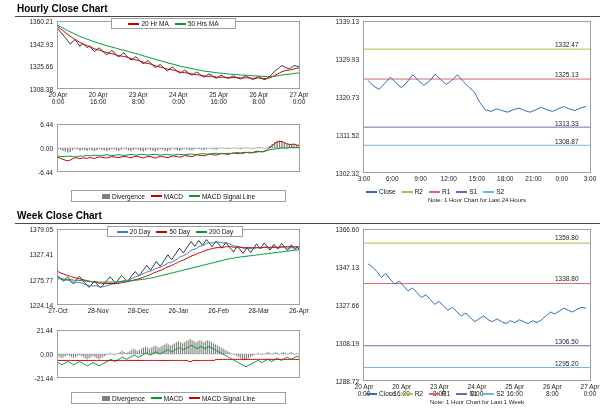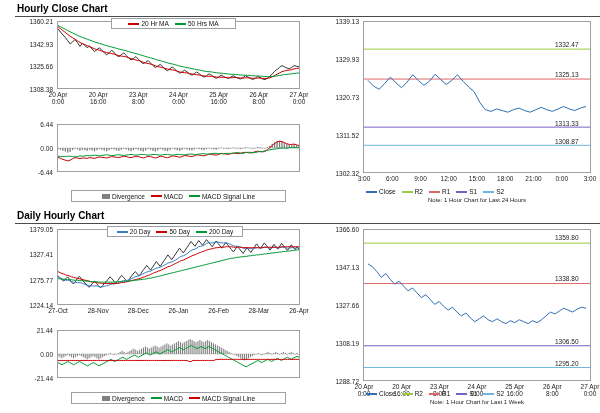--- a/index.html
+++ b/index.html
@@ -352,21 +352,21 @@
           <span>S1</span>
         </span>
         <span class="item">
           <span class="swatch" style="background: rgb(111, 183, 224);"></span>
           <span>S2</span>
         </span>
       </div>
     <div class="note" style="left:466px; top:197px;">Note: 1 Hour Chart for Last 24 Hours</div>
   </div>
 
-  <div class="section-title" style="left:6px; top:210px;">Daily Hourly Chart</div>
+  <div class="section-title" style="left:6px; top:210px;">Week Close Chart</div>
   <div class="rule" style="left:4px; top:223px; width:592px;"></div>
 
   <div class="panel">
     <div class="plot" id="p-daily-price" style="left:46px; top:229px; width:243px; height:76px;">
       <svg id="svg-daily-price" width="241" height="74" viewBox="0 0 241 74" preserveAspectRatio="none">
           <path d="M0.00,45.88L1.93,47.79L3.86,49.70L5.78,51.14L7.71,48.75L9.64,46.84L11.57,49.23L13.50,52.09L15.42,54.00L17.35,51.62L19.28,48.75L21.21,46.36L23.14,48.27L25.06,51.14L26.99,53.05L28.92,54.96L30.85,57.35L32.78,55.44L34.70,53.05L36.63,51.14L38.56,53.53L40.49,55.91L42.42,57.83L44.34,55.91L46.27,53.53L48.20,51.62L50.13,49.23L52.06,46.84L53.98,48.75L55.91,51.14L57.84,53.05L59.77,50.66L61.70,47.79L63.62,45.41L65.55,47.32L67.48,49.70L69.41,51.62L71.34,49.23L73.26,46.36L75.19,43.97L77.12,41.58L79.05,43.49L80.98,45.88L82.90,43.49L84.83,40.63L86.76,38.24L88.69,35.37L90.62,37.76L92.54,40.15L94.47,37.28L96.40,34.42L98.33,31.55L100.26,33.94L102.18,36.33L104.11,33.46L106.04,30.60L107.97,27.73L109.90,24.86L111.82,27.25L113.75,29.64L115.68,26.77L117.61,23.91L119.54,21.04L121.46,18.18L123.39,20.56L125.32,22.95L127.25,20.09L129.18,17.22L131.10,14.35L133.03,11.49L134.96,13.88L136.89,16.27L138.82,13.40L140.74,10.53L142.67,12.92L144.60,15.31L146.53,12.44L148.46,9.58L150.38,11.97L152.31,14.35L154.24,16.74L156.17,13.88L158.10,11.01L160.02,13.40L161.95,15.79L163.88,18.18L165.81,15.31L167.74,12.44L169.66,14.83L171.59,17.22L173.52,19.61L175.45,22.00L177.38,19.13L179.30,16.27L181.23,18.65L183.16,21.04L185.09,23.43L187.02,20.56L188.94,17.70L190.87,20.09L192.80,22.48L194.73,19.61L196.66,16.74L198.58,13.88L200.51,16.27L202.44,18.65L204.37,15.79L206.30,12.92L208.22,15.31L210.15,17.70L212.08,20.09L214.01,17.22L215.94,14.35L217.86,16.74L219.79,19.13L221.72,16.27L223.65,13.40L225.58,15.79L227.50,18.18L229.43,20.56L231.36,17.70L233.29,14.83L235.22,17.22L237.14,19.61L239.07,16.74L241.00,19.13" fill="none" stroke="#333333" stroke-width="1" stroke-linejoin="round"></path>
           <path d="M0.00,46.84L1.93,47.79L3.86,48.75L5.78,49.70L7.71,50.18L9.64,50.18L11.57,50.66L13.50,51.62L15.42,52.09L17.35,52.57L19.28,52.57L21.21,52.57L23.14,53.05L25.06,53.53L26.99,54.48L28.92,54.96L30.85,55.44L32.78,55.91L34.70,55.91L36.63,55.91L38.56,55.91L40.49,56.39L42.42,56.87L44.34,56.87L46.27,56.39L48.20,55.91L50.13,55.44L52.06,54.48L53.98,54.00L55.91,54.00L57.84,53.53L59.77,53.05L61.70,52.09L63.62,51.14L65.55,50.66L67.48,50.66L69.41,50.18L71.34,49.70L73.26,48.75L75.19,47.79L77.12,46.84L79.05,46.36L80.98,45.88L82.90,44.93L84.83,43.97L86.76,43.02L88.69,42.06L90.62,41.58L92.54,41.11L94.47,40.15L96.40,39.20L98.33,38.24L100.26,37.76L102.18,37.28L104.11,36.33L106.04,35.37L107.97,34.42L109.90,32.98L111.82,32.51L113.75,32.03L115.68,31.07L117.61,30.12L119.54,28.69L121.46,27.25L123.39,26.30L125.32,25.82L127.25,24.86L129.18,23.43L131.10,22.00L133.03,20.56L134.96,19.61L136.89,19.13L138.82,18.18L140.74,16.74L142.67,16.27L144.60,15.79L146.53,14.83L148.46,13.40L150.38,12.92L152.31,12.92L154.24,12.92L156.17,12.44L158.10,11.97L160.02,11.97L161.95,12.44L163.88,12.92L165.81,12.92L167.74,12.92L169.66,13.40L171.59,13.88L173.52,14.83L175.45,15.79L177.38,16.27L179.30,16.27L181.23,16.74L183.16,17.22L185.09,18.18L187.02,18.18L188.94,18.18L190.87,18.18L192.80,18.65L194.73,18.65L196.66,18.18L198.58,17.70L200.51,17.70L202.44,18.18L204.37,17.70L206.30,17.22L208.22,17.22L210.15,17.70L212.08,18.18L214.01,17.70L215.94,17.22L217.86,17.22L219.79,17.70L221.72,17.70L223.65,17.22L225.58,17.22L227.50,17.70L229.43,18.18L231.36,18.18L233.29,17.70L235.22,17.70L237.14,18.18L239.07,17.70L241.00,18.18" fill="none" stroke="#3a7ec4" stroke-width="1" stroke-linejoin="round"></path>
           <path d="M0.00,41.58L1.93,42.54L3.86,43.49L5.78,43.97L7.71,44.93L9.64,45.41L11.57,45.88L13.50,46.84L15.42,47.32L17.35,47.79L19.28,48.27L21.21,48.75L23.14,49.23L25.06,49.70L26.99,50.18L28.92,50.66L30.85,51.14L32.78,51.62L34.70,52.09L36.63,52.09L38.56,52.57L40.49,53.05L42.42,53.05L44.34,53.53L46.27,53.53L48.20,53.53L50.13,53.53L52.06,53.53L53.98,53.53L55.91,53.53L57.84,53.53L59.77,53.53L61.70,53.05L63.62,52.57L65.55,52.57L67.48,52.09L69.41,51.62L71.34,51.14L73.26,50.66L75.19,50.18L77.12,49.70L79.05,49.23L80.98,48.75L82.90,48.27L84.83,47.32L86.76,46.84L88.69,45.88L90.62,45.41L92.54,44.45L94.47,43.49L96.40,42.54L98.33,42.06L100.26,41.11L102.18,40.63L104.11,39.67L106.04,38.72L107.97,37.76L109.90,36.81L111.82,36.33L113.75,35.37L115.68,34.42L117.61,33.46L119.54,32.51L121.46,31.55L123.39,30.60L125.32,30.12L127.25,29.16L129.18,28.21L131.10,27.25L133.03,26.30L134.96,25.34L136.89,24.86L138.82,23.91L140.74,22.95L142.67,22.48L144.60,21.52L146.53,21.04L148.46,20.09L150.38,19.61L152.31,19.13L154.24,18.65L156.17,18.18L158.10,17.70L160.02,17.70L161.95,17.22L163.88,17.22L165.81,17.22L167.74,16.74L169.66,16.74L171.59,16.74L173.52,16.74L175.45,17.22L177.38,17.22L179.30,17.22L181.23,17.22L183.16,17.22L185.09,17.70L187.02,17.70L188.94,17.70L190.87,17.70L192.80,17.70L194.73,17.70L196.66,17.70L198.58,17.70L200.51,17.70L202.44,17.70L204.37,17.70L206.30,17.22L208.22,17.22L210.15,17.22L212.08,17.22L214.01,17.22L215.94,17.22L217.86,17.22L219.79,17.22L221.72,17.22L223.65,16.74L225.58,16.74L227.50,16.74L229.43,16.74L231.36,16.74L233.29,16.74L235.22,16.74L237.14,16.74L239.07,16.74L241.00,16.74" fill="none" stroke="#cc0000" stroke-width="1" stroke-linejoin="round"></path>
           <path d="M0.00,48.75L1.93,48.75L3.86,49.23L5.78,49.23L7.71,49.23L9.64,49.70L11.57,49.70L13.50,49.70L15.42,50.18L17.35,50.18L19.28,50.18L21.21,50.66L23.14,50.66L25.06,50.66L26.99,51.14L28.92,51.14L30.85,51.14L32.78,51.62L34.70,51.62L36.63,51.62L38.56,51.62L40.49,52.09L42.42,52.09L44.34,52.09L46.27,52.09L48.20,52.09L50.13,52.09L52.06,52.09L53.98,52.09L55.91,52.09L57.84,52.09L59.77,51.62L61.70,51.62L63.62,51.62L65.55,51.62L67.48,51.14L69.41,51.14L71.34,51.14L73.26,50.66L75.19,50.66L77.12,50.18L79.05,50.18L80.98,49.70L82.90,49.70L84.83,49.23L86.76,49.23L88.69,48.75L90.62,48.27L92.54,48.27L94.47,47.79L96.40,47.32L98.33,46.84L100.26,46.36L102.18,45.88L104.11,45.41L106.04,44.93L107.97,44.45L109.90,43.97L111.82,43.49L113.75,43.02L115.68,42.54L117.61,42.06L119.54,41.58L121.46,41.11L123.39,40.63L125.32,40.15L127.25,39.67L129.18,39.20L131.10,38.72L133.03,38.24L134.96,37.76L136.89,37.28L138.82,36.81L140.74,36.33L142.67,35.85L144.60,35.37L146.53,34.90L148.46,34.42L150.38,33.94L152.31,33.46L154.24,32.98L156.17,32.51L158.10,32.03L160.02,31.55L161.95,31.07L163.88,30.60L165.81,30.12L167.74,29.64L169.66,29.16L171.59,28.69L173.52,28.21L175.45,28.21L177.38,27.73L179.30,27.25L181.23,27.25L183.16,26.77L185.09,26.77L187.02,26.30L188.94,26.30L190.87,25.82L192.80,25.82L194.73,25.34L196.66,25.34L198.58,24.86L200.51,24.86L202.44,24.39L204.37,24.39L206.30,23.91L208.22,23.91L210.15,23.43L212.08,23.43L214.01,22.95L215.94,22.95L217.86,22.48L219.79,22.48L221.72,22.00L223.65,22.00L225.58,21.52L227.50,21.52L229.43,21.04L231.36,21.04L233.29,20.56L235.22,20.56L237.14,20.09L239.07,20.09L241.00,19.61" fill="none" stroke="#009933" stroke-width="1" stroke-linejoin="round"></path>
         </svg>

